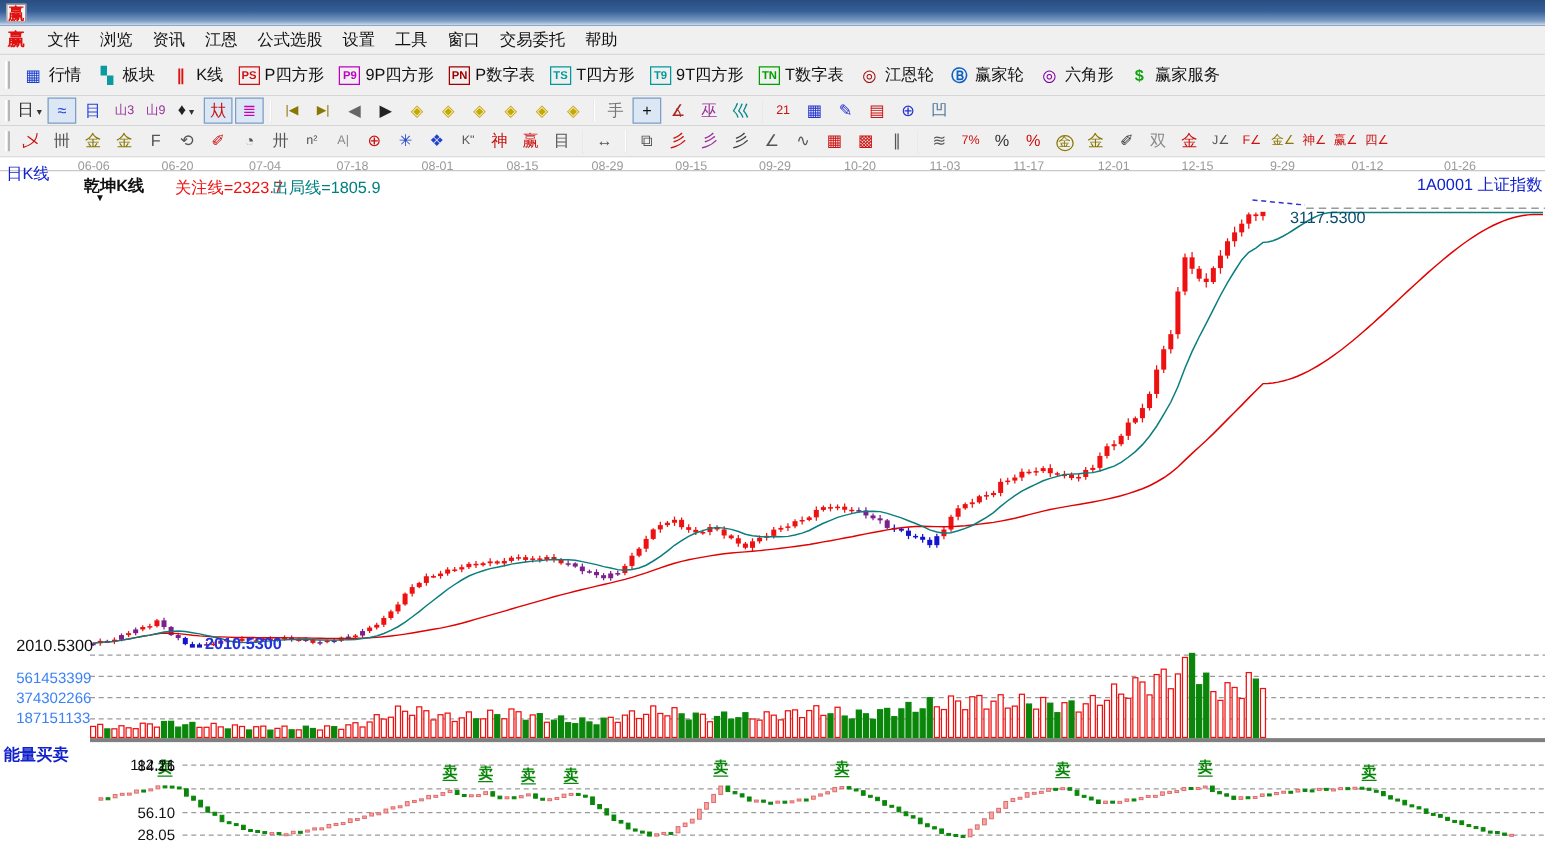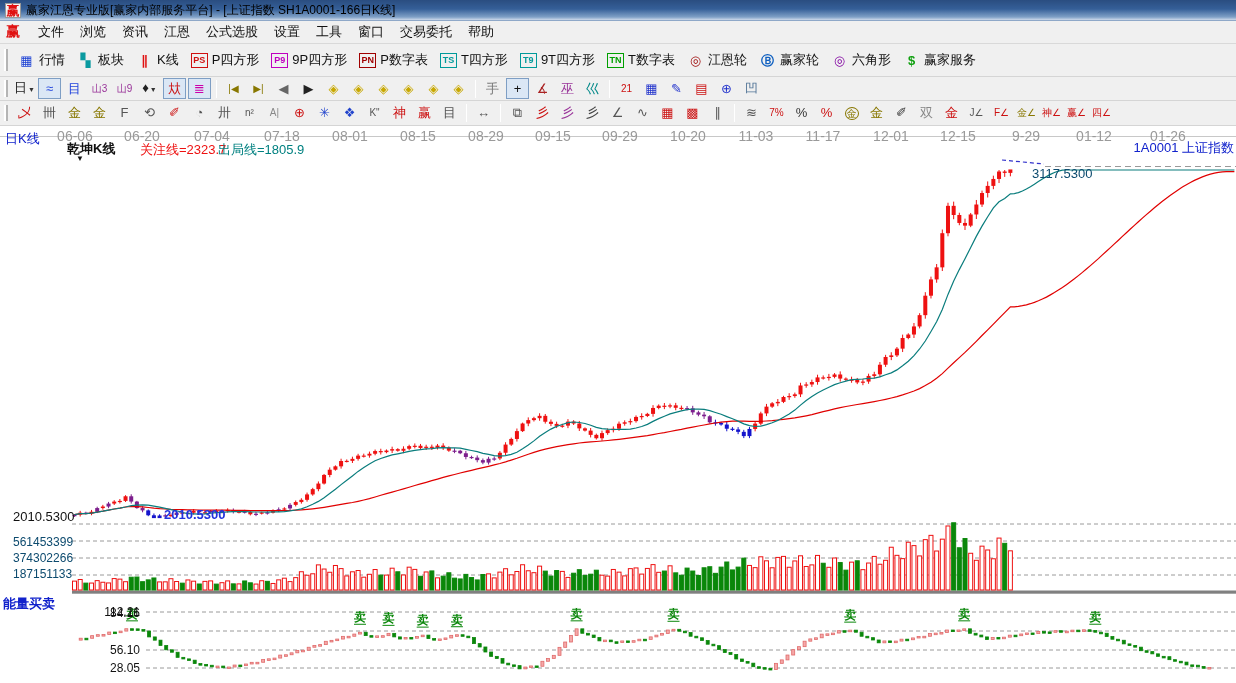--- a/index.html
+++ b/index.html
@@ -29,42 +29,41 @@
     font-size:13px;line-height:18px;text-align:center;padding:0;font-family:inherit;position:relative;}
   .iconbtn.active{background:#dbe7f5;border:1px solid #7e9ec4;}
   .iconbtn.small{font-size:10px;font-weight:normal;}
   .iconbtn .dd{font-size:7px;color:#333;margin-left:1px;}
   .iconbtn.circled span.g{border:1px solid currentColor;border-radius:50%;padding:0 1px;font-size:10px;}
   .vsep{width:1px;height:18px;background:#b5b5b5;border-right:1px solid #fff;margin:0 4px;}
   
   .chart-area{position:relative;width:1236px;height:557px;background:#fff;}
   .chart-area svg{position:absolute;left:0;top:0;}
   .clabel{position:absolute;white-space:nowrap;}
-  .date-label{position:absolute;top:2px;font-size:14px;color:#9a9a9a;transform:translateX(-50%);}
+  .date-label{position:absolute;top:2px;font-size:10px;color:#9a9a9a;transform:translateX(-50%);}
   .lbl-period{left:5px;top:4px;color:#1122cc;font-size:13px;}
   .lbl-ktype{left:67px;top:14px;color:#111;font-size:13px;font-weight:bold;}
   .ktri{position:absolute;left:9px;top:14px;font-size:8px;color:#111;}
   .lbl-watch{left:140px;top:15px;color:#ee1111;font-size:13px;}
   .lbl-exit{left:218px;top:15px;color:#008080;font-size:13px;}
   .lbl-symbol{right:2px;top:13px;color:#1122cc;font-size:13px;}
   .lbl-pmax{left:1032px;top:40px;color:#0c4a6e;font-size:13px;}
   .lbl-pmin{left:13px;top:383px;color:#111;font-size:13px;}
   .lbl-low{left:164px;top:381px;color:#2233dd;font-size:13px;font-weight:bold;}
-  .vol-scale{left:13px;color:#0c4a6e;font-size:12px;}
+  .vol-scale{left:13px;color:#3b82f6;font-size:12px;}
   .lbl-ind{left:3px;top:469px;color:#1122cc;font-size:13px;font-weight:bold;}
   .ind-scale{left:88px;width:52px;text-align:right;color:#111;font-size:12px;}
 </style>
 </head>
 <body>
 
 <div class="app">
 
   <div class="titlebar">
     <span class="tb-logo">赢</span>
-    <span class="tb-title">赢家江恩专业版[赢家内部服务平台] - [上证指数  SH1A0001-166日K线]</span>
   </div>
 
   <div class="menubar" id="menubar">
     <span class="menu-logo">赢</span>
   <span class="menu-item">文件</span>
       <span class="menu-item">浏览</span>
       <span class="menu-item">资讯</span>
       <span class="menu-item">江恩</span>
       <span class="menu-item">公式选股</span>
       <span class="menu-item">设置</span>

